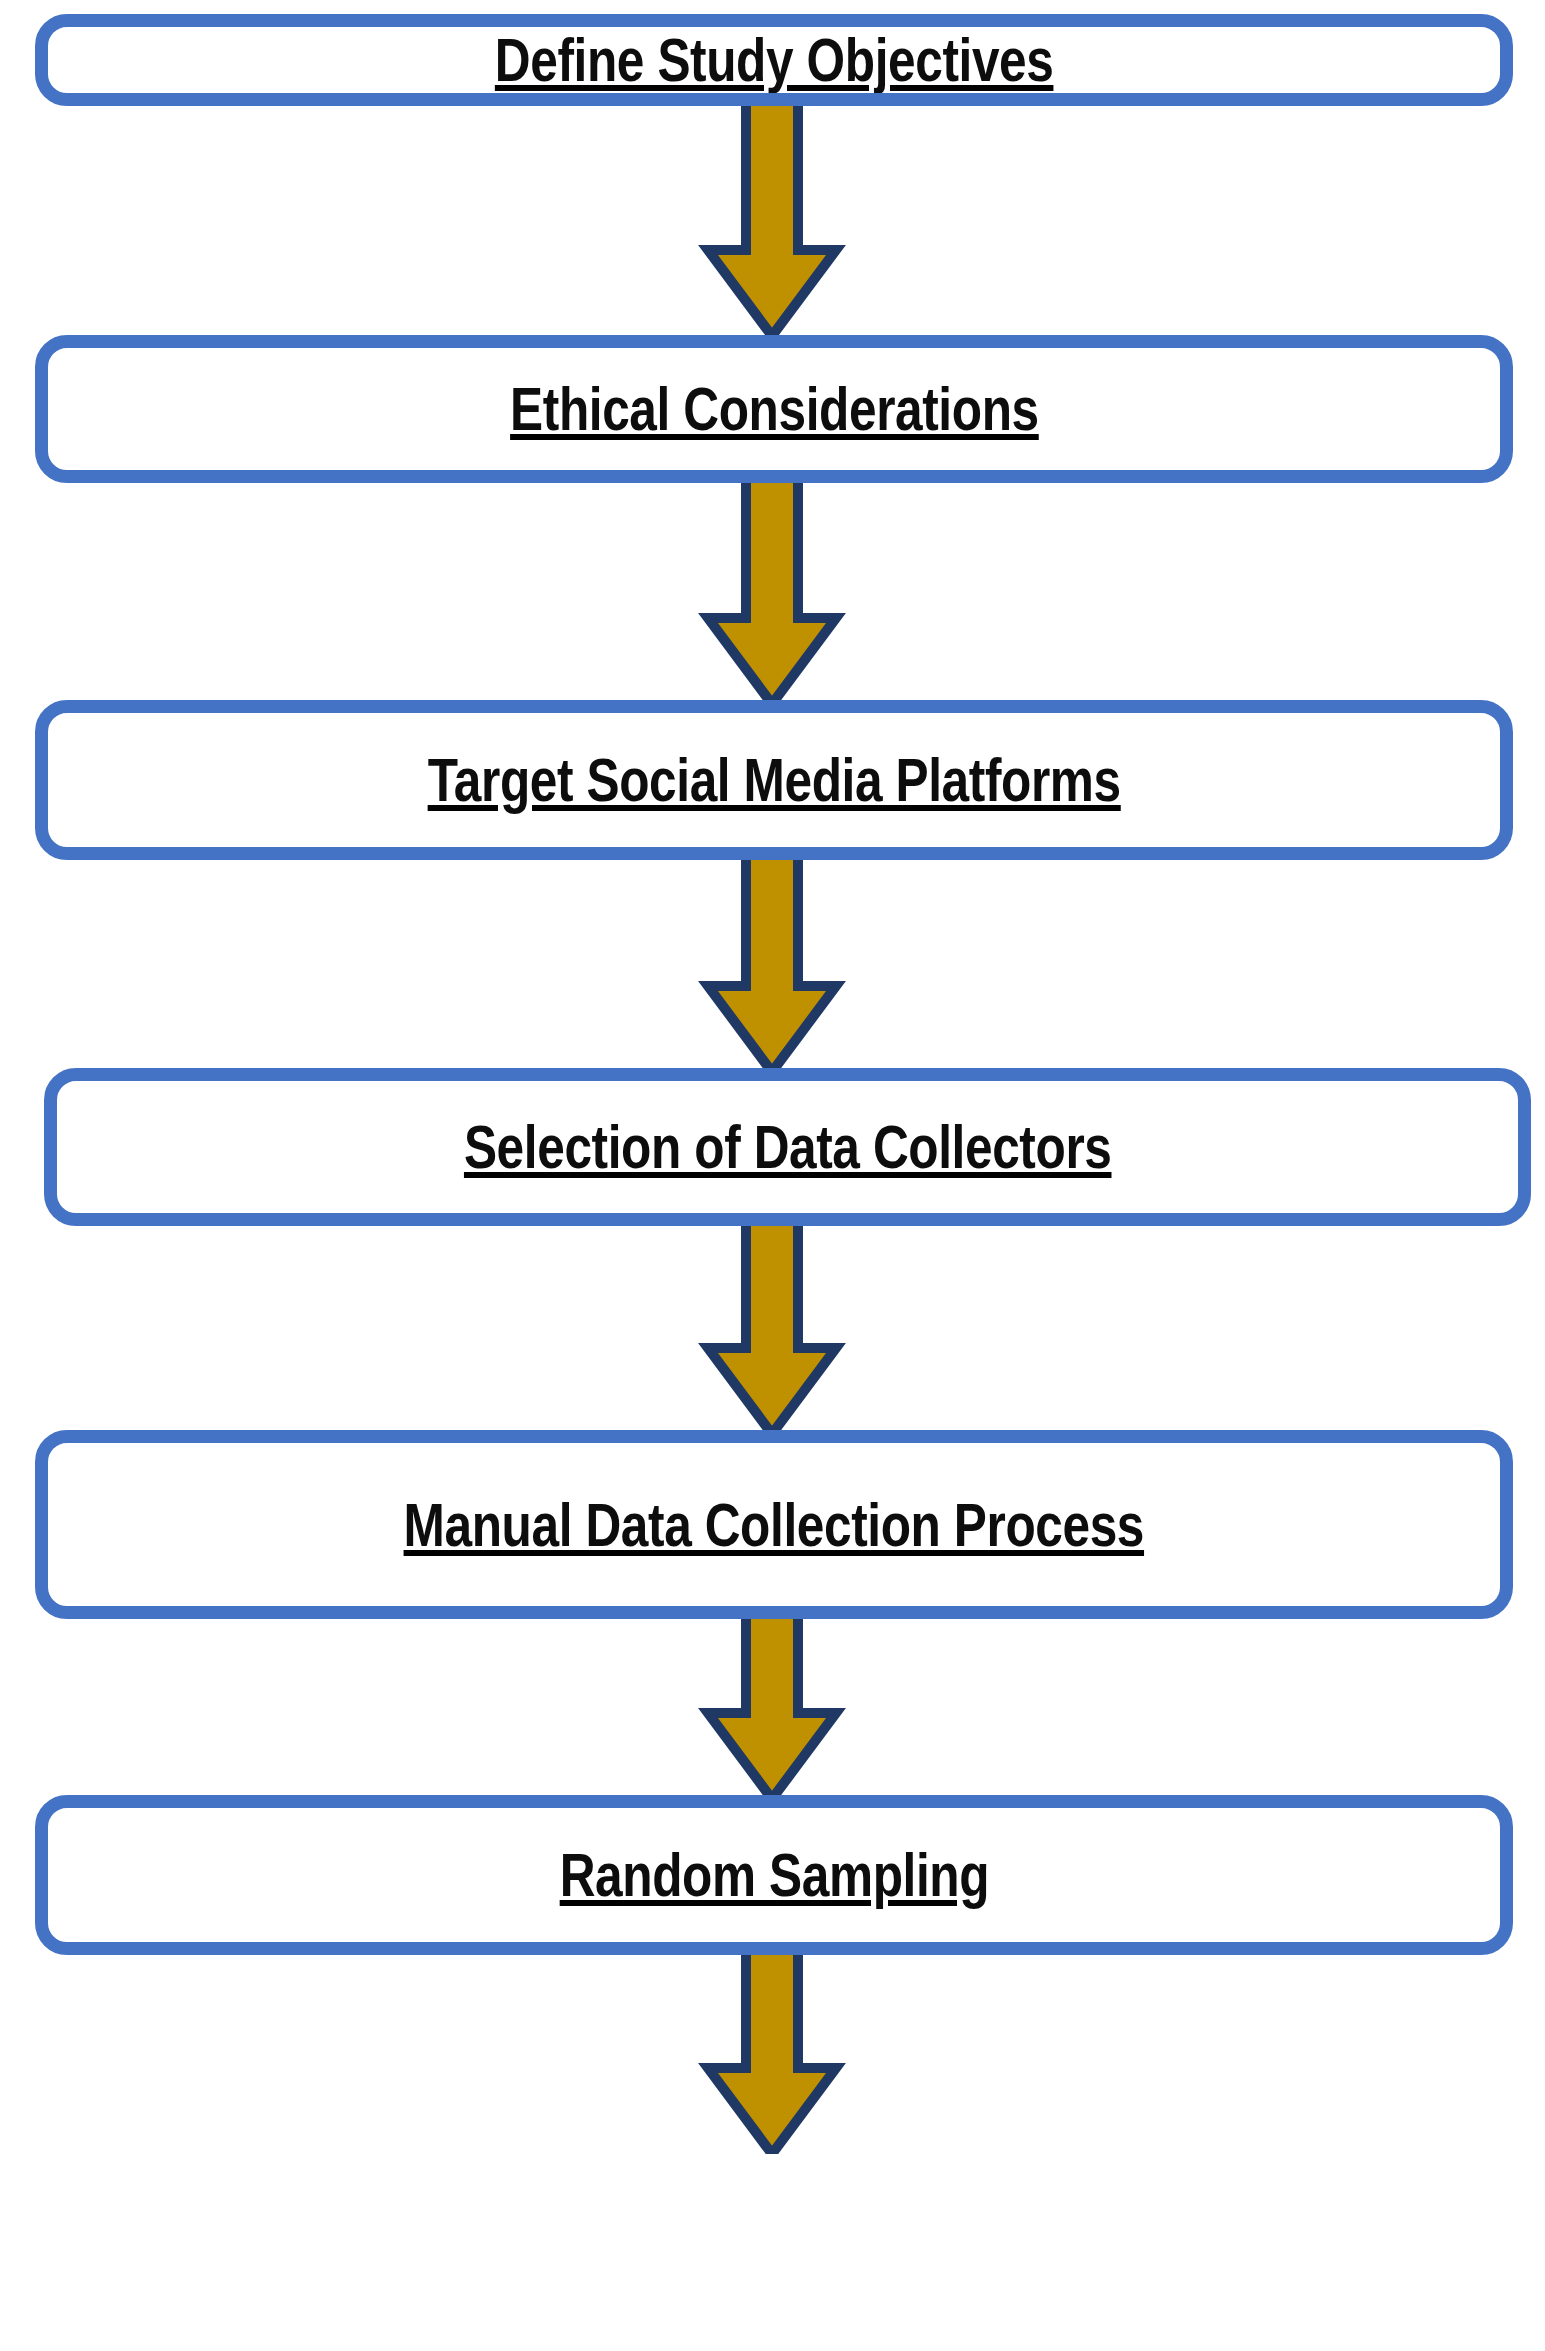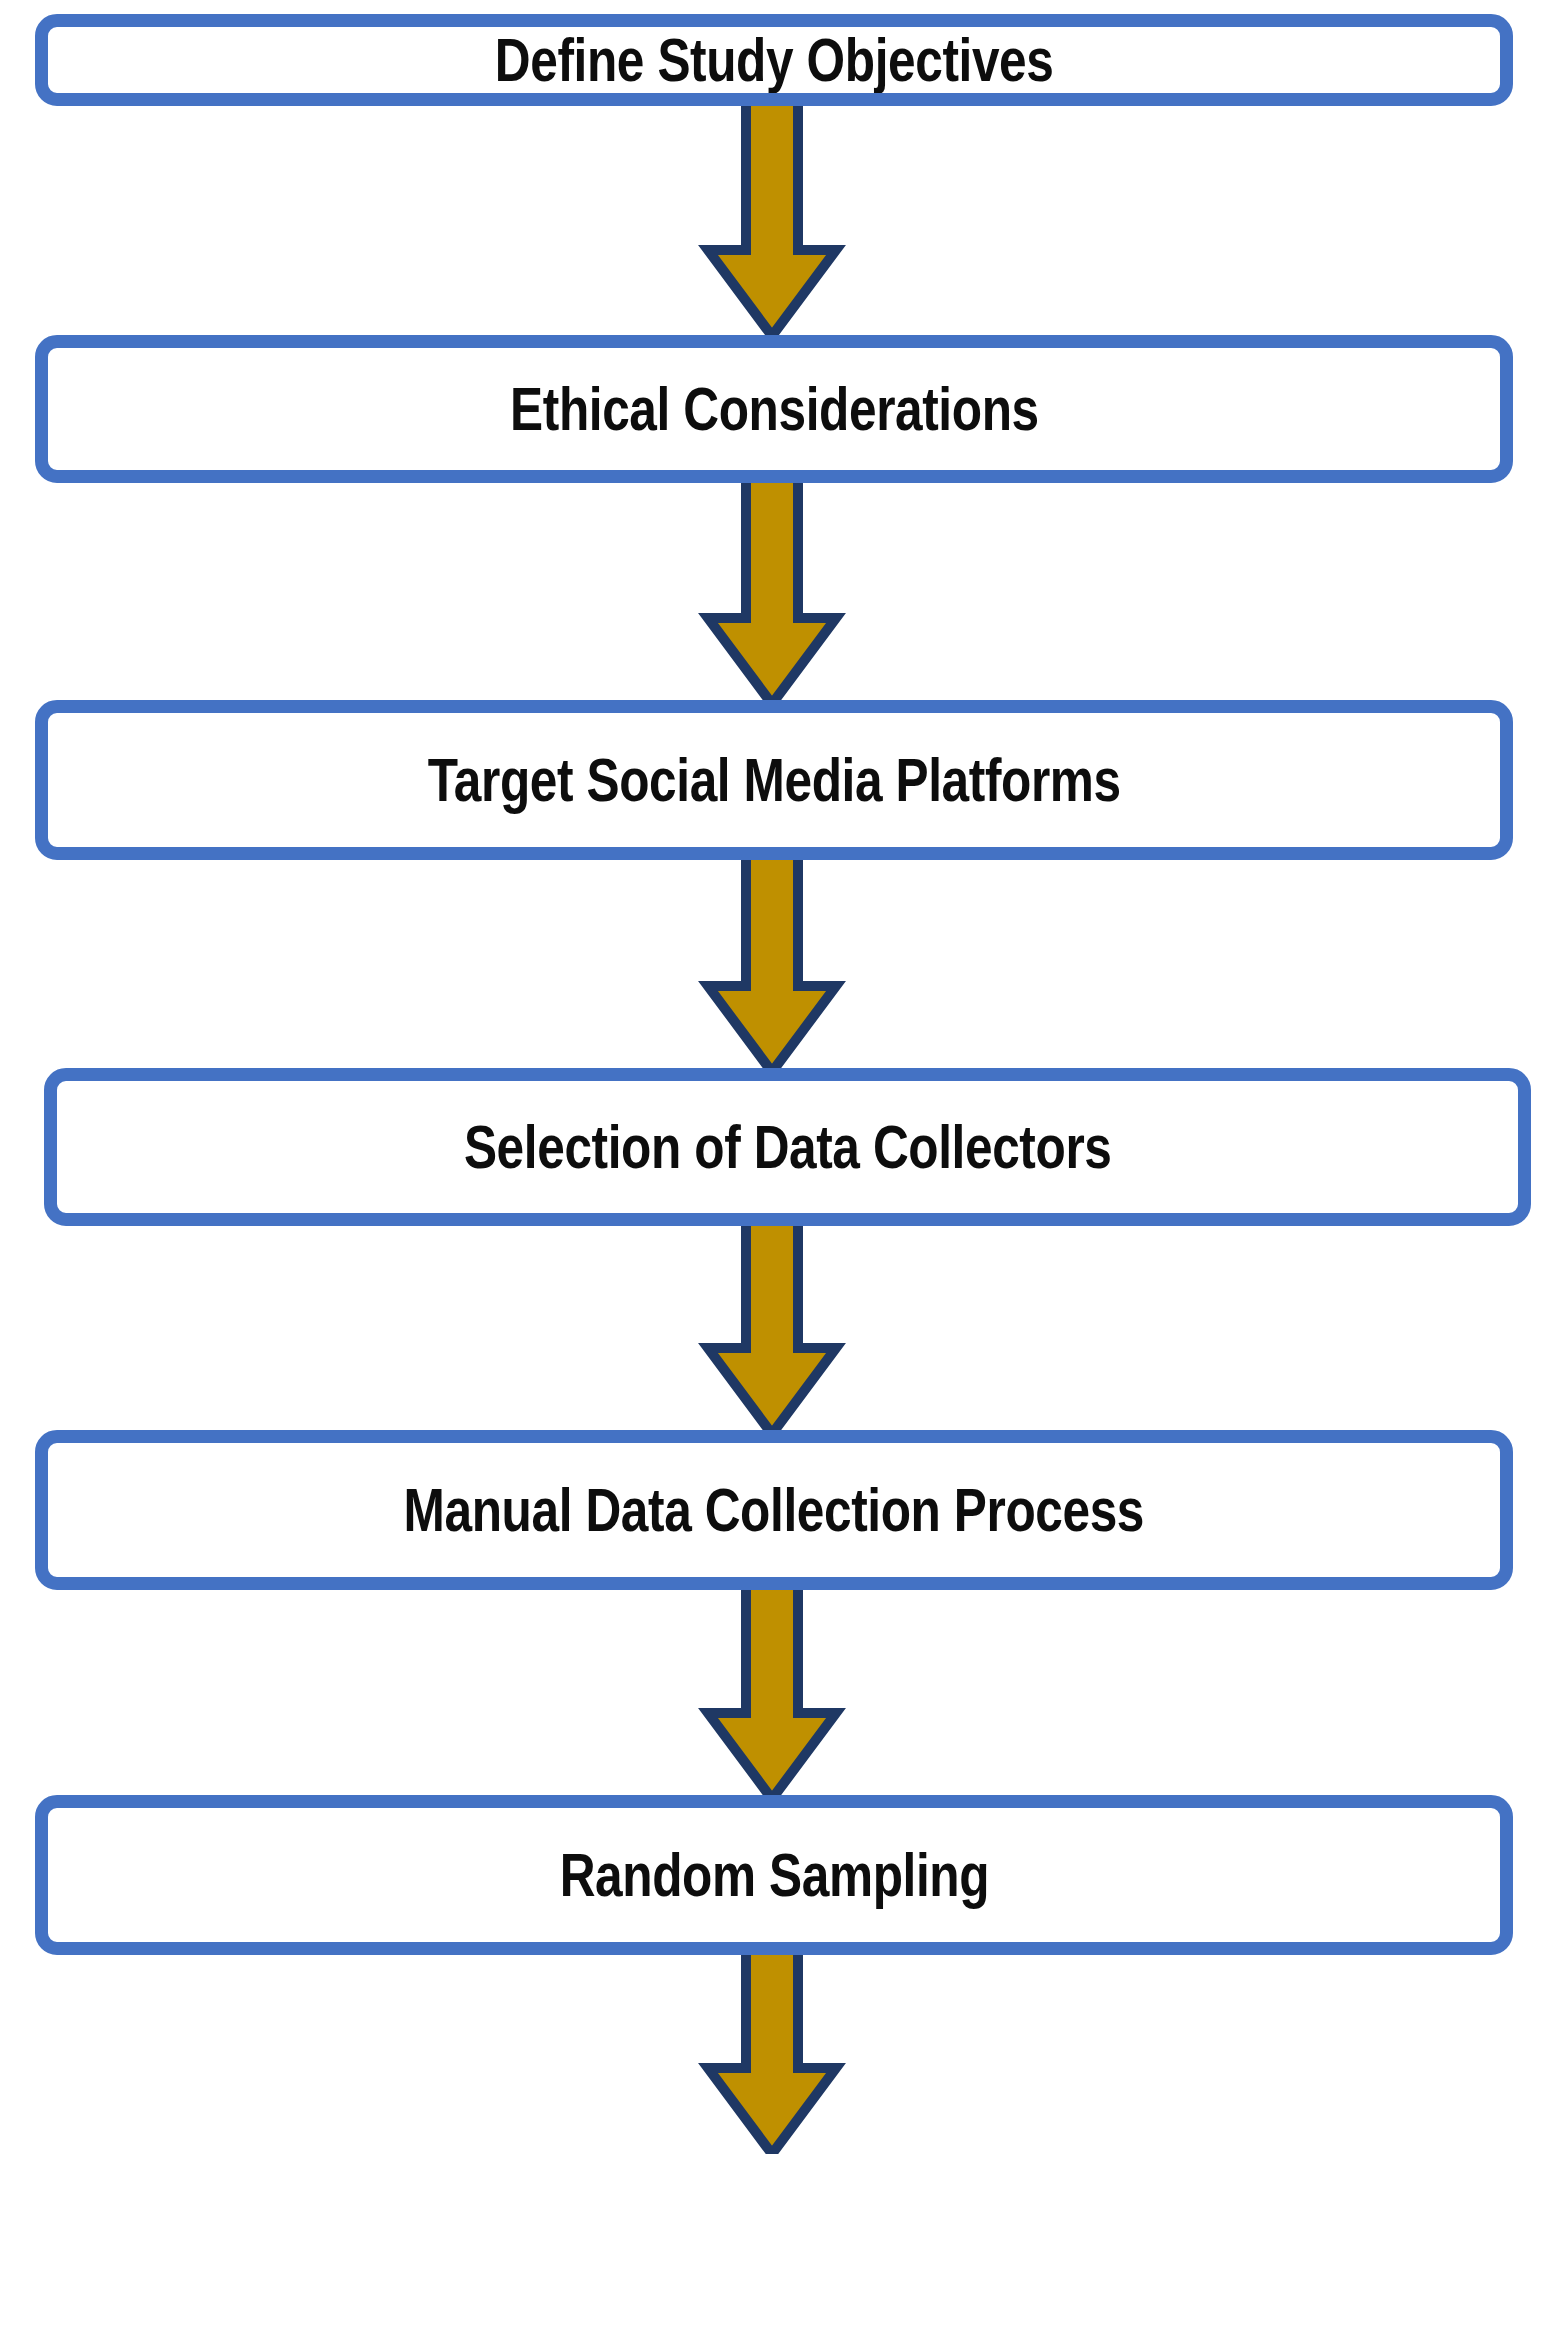--- a/index.html
+++ b/index.html
@@ -22,25 +22,26 @@
   }
 
   
   .node {
     position: absolute;
     box-sizing: border-box;
     background: #FFFFFF;
     border-style: solid;
     border-color: #4472C4;
     border-width: 13px;
-    border-radius: 22px;
+    border-radius: 32px;
     display: flex;
     align-items: center;
     justify-content: center;
     overflow: hidden;
+    text-decoration: underline;
   }
 
   .node-label {
     display: block;
     color: #0D0D0D;
     font-family: "Liberation Sans Narrow", "Liberation Sans", sans-serif;
     font-weight: bold;
     letter-spacing: -0.5px;
     white-space: nowrap;
     text-align: center;
@@ -96,19 +97,19 @@
     </div>
     <div class="node" style="left: 35px; top: 335px; width: 1478px; height: 148px; border-color: rgb(68, 114, 196); background: rgb(255, 255, 255);">
       <span class="node-label" style="font-size: 62px; color: rgb(13, 13, 13);">Ethical Considerations</span>
     </div>
     <div class="node" style="left: 35px; top: 700px; width: 1478px; height: 160px; border-color: rgb(68, 114, 196); background: rgb(255, 255, 255);">
       <span class="node-label" style="font-size: 62px; color: rgb(13, 13, 13);">Target Social Media Platforms</span>
     </div>
     <div class="node" style="left: 28px; top: 1068px; width: 1487px; height: 158px; border-color: rgb(68, 114, 196); background: rgb(255, 255, 255); margin-left: 16px;">
       <span class="node-label" style="font-size: 62px; color: rgb(13, 13, 13);">Selection of Data Collectors</span>
     </div>
-    <div class="node" style="left: 35px; top: 1430px; width: 1478px; height: 160px; border-color: rgb(68, 114, 196); background: rgb(255, 255, 255);">
+    <div class="node" style="left: 35px; top: 1430px; width: 1478px; height: 189px; border-color: rgb(68, 114, 196); background: rgb(255, 255, 255);">
       <span class="node-label" style="font-size: 62px; color: rgb(13, 13, 13);">Manual Data Collection Process</span>
     </div>
     <div class="node" style="left: 35px; top: 1795px; width: 1478px; height: 160px; border-color: rgb(68, 114, 196); background: rgb(255, 255, 255);">
       <span class="node-label" style="font-size: 62px; color: rgb(13, 13, 13);">Random Sampling</span>
     </div>
   </div>
 
 </body></html>

